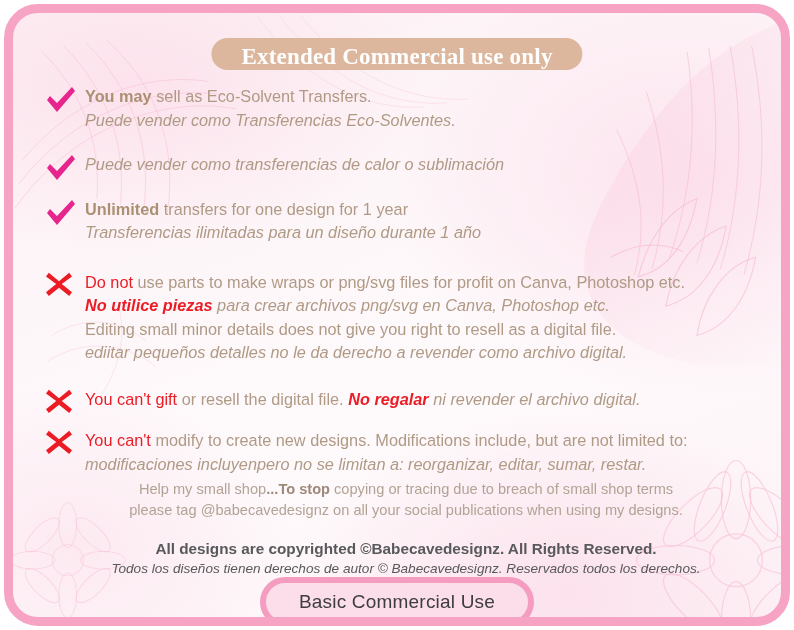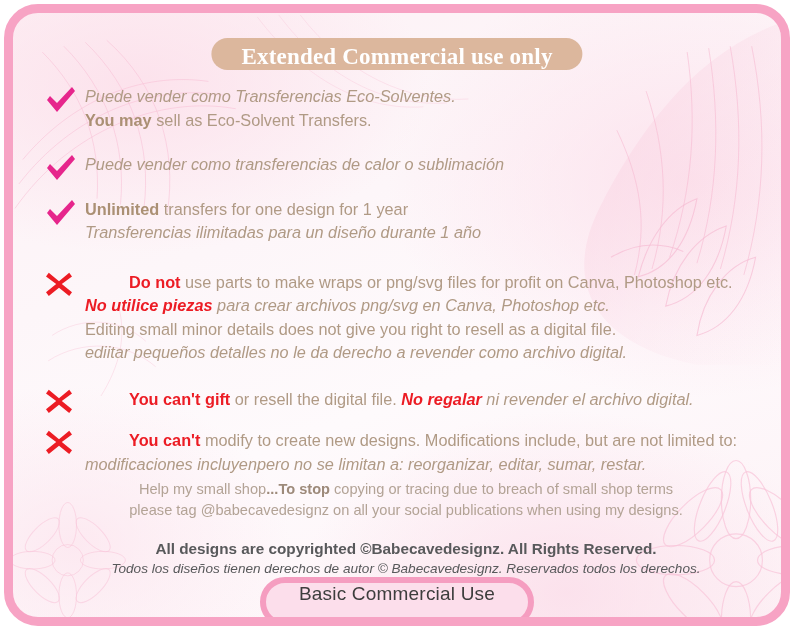--- a/index.html
+++ b/index.html
@@ -48,21 +48,21 @@
   #rules{position:absolute; left:0; top:72px; width:786px; z-index:4;}
   .rule{position:relative; padding-left:72px; padding-right:22px; margin-bottom:2px;}
   .mark{
     position:absolute; left:32px; top:0; width:32px; height:30px;
   }
   .rule-lines{font-size:16.3px; line-height:23.5px;}
   .ln{white-space:nowrap;}
   .en{color:#b09a85;}
   .es{color:#b09a85; font-style:italic;}
   .b-tan{font-weight:700; color:#ab9074;}
-  .b-red{font-weight:700; color:#ec1c24;margin-left:44px;}
+  .b-red{font-weight:400; color:#ec1c24;}
   .b-red-i{font-weight:700; font-style:italic; color:#ec1c24;}
 
   .rule.r1{top:0;}
   .rule.r2{margin-top:21px;}
   .rule.r3{margin-top:21px;}
   .rule.r4{margin-top:26px;}
   .rule.r5{margin-top:23px;}
   .rule.r6{margin-top:18px;}
 
   
@@ -75,21 +75,21 @@
 
   
   #bottom-pill{
     position:absolute; left:50%; transform:translateX(-50%);
     top:564px;
     width:274px; height:50px;
     box-sizing:border-box;
     border:6px solid #f59dc0;
     border-radius:26px;
     background:#fcdeeb;
-    display:flex; justify-content:center;
+    display:flex; align-items:center; justify-content:center;
     font-size:19px; color:#3d3d3d;
     letter-spacing:.2px;
     z-index:6;
   }
 </style>
 </head>
 <body>
 
 <div id="card">
 
@@ -171,22 +171,22 @@
   <div id="header-pill">
     <span>Extended Commercial use only</span>
   </div>
 
   <div id="rules">
       <div class="rule r1">
         <span class="mark"><svg viewBox="0 0 32 30" width="32" height="30">
             <path d="M2 15 L5 11 L12 18 L27 2 L30 6 L12 27 Z" fill="#e6268c"></path>
           </svg></span>
         <div class="rule-lines">
+          <div class="ln"><span class="b-tan">You may </span><span class="en">sell as Eco-Solvent Transfers.</span></div>
           <div class="ln"><span class="es">Puede vender como Transferencias Eco-Solventes.</span></div>
-          <div class="ln"><span class="b-tan">You may </span><span class="en">sell as Eco-Solvent Transfers.</span></div>
         </div>
       </div>
       <div class="rule r2">
         <span class="mark"><svg viewBox="0 0 32 30" width="32" height="30">
             <path d="M2 15 L5 11 L12 18 L27 2 L30 6 L12 27 Z" fill="#e6268c"></path>
           </svg></span>
         <div class="rule-lines">
           <div class="ln"><span class="es">Puede vender como transferencias de calor o sublimación</span></div>
         </div>
       </div>

